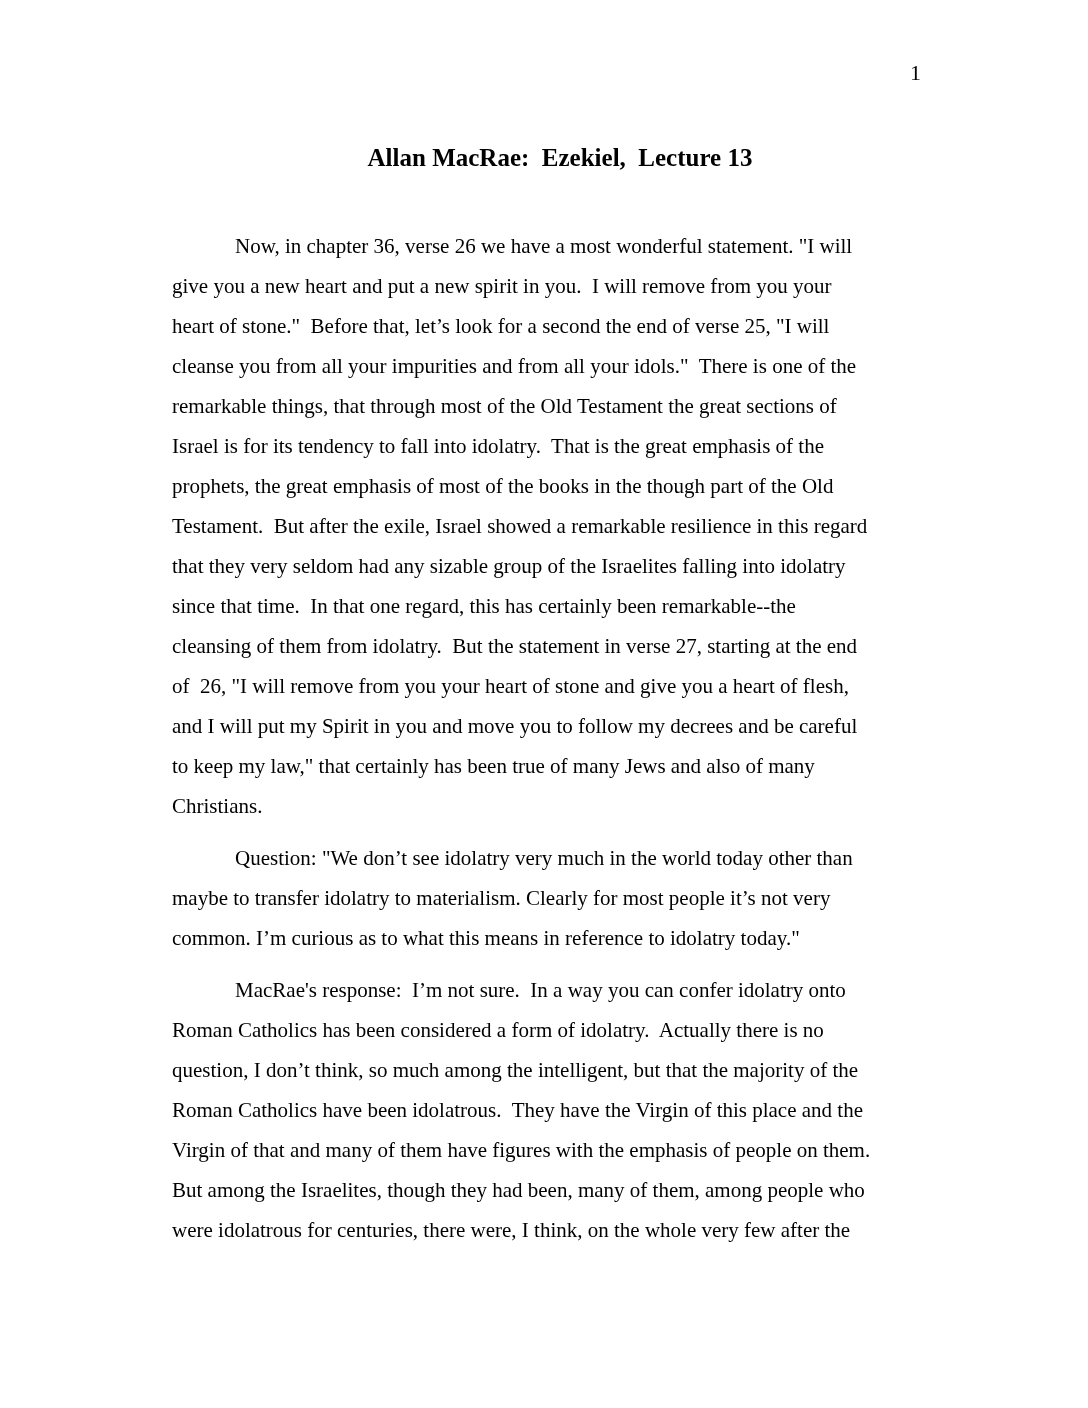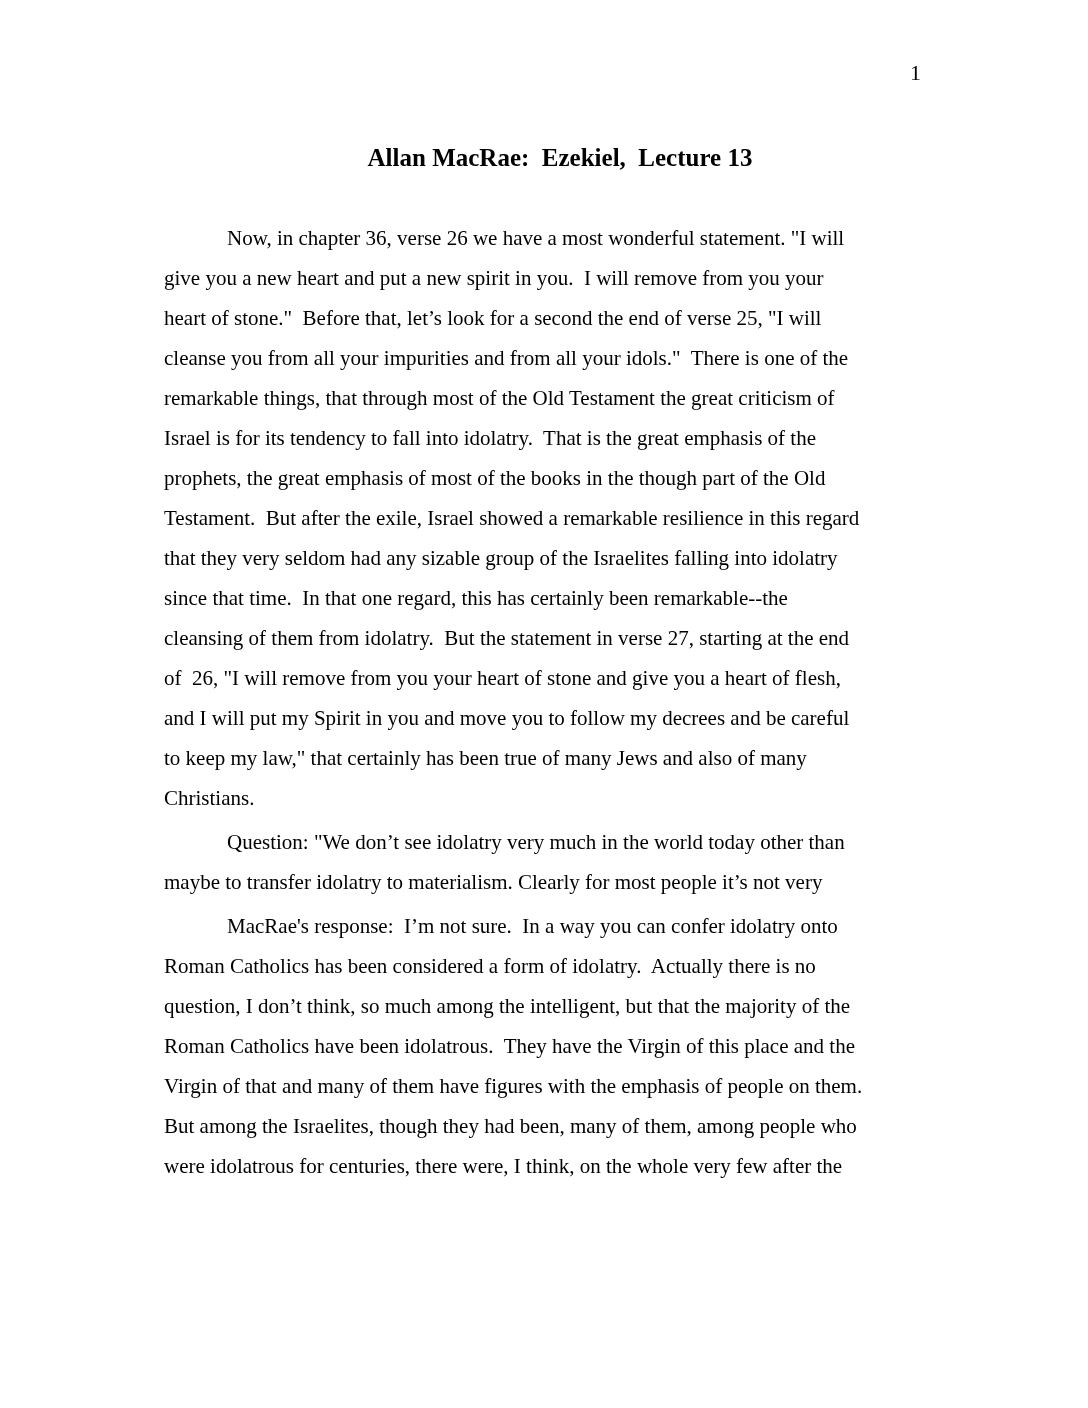--- a/index.html
+++ b/index.html
@@ -36,21 +36,21 @@
     line-height: 32px;
     white-space: pre;
   }
   .doc-body {
     position: absolute;
     top: 214px;
     left: 160px;
     width: 800px;
   }
   .paragraph {
-    margin: 4px;
+    margin: 12px;
   }
   .line {
     height: 40px;
     line-height: 40px;
     font-size: 21px;
     white-space: pre;
   }
   .line.indent {
     padding-left: 63px;
   }
@@ -60,35 +60,36 @@
 
 <div class="page">
   <div class="page-number">1</div>
   <h1 class="doc-title">Allan MacRae:  Ezekiel,  Lecture 13</h1>
   <div class="doc-body">
       <div class="paragraph">
         <div class="line indent">Now, in chapter 36, verse 26 we have a most wonderful statement. "I will</div>
         <div class="line">give you a new heart and put a new spirit in you.  I will remove from you your</div>
         <div class="line">heart of stone."  Before that, let’s look for a second the end of verse 25, "I will</div>
         <div class="line">cleanse you from all your impurities and from all your idols."  There is one of the</div>
-        <div class="line">remarkable things, that through most of the Old Testament the great criticism of</div>
+        <div class="line">remarkable things, that through most of the Old Testament the great sections of</div>
         <div class="line">Israel is for its tendency to fall into idolatry.  That is the great emphasis of the</div>
         <div class="line">prophets, the great emphasis of most of the books in the though part of the Old</div>
         <div class="line">Testament.  But after the exile, Israel showed a remarkable resilience in this regard</div>
         <div class="line">that they very seldom had any sizable group of the Israelites falling into idolatry</div>
         <div class="line">since that time.  In that one regard, this has certainly been remarkable--the</div>
         <div class="line">cleansing of them from idolatry.  But the statement in verse 27, starting at the end</div>
         <div class="line">of  26, "I will remove from you your heart of stone and give you a heart of flesh,</div>
         <div class="line">and I will put my Spirit in you and move you to follow my decrees and be careful</div>
         <div class="line">to keep my law," that certainly has been true of many Jews and also of many</div>
         <div class="line">Christians.</div>
       </div>
       <div class="paragraph">
         <div class="line indent">Question: "We don’t see idolatry very much in the world today other than</div>
         <div class="line">maybe to transfer idolatry to materialism. Clearly for most people it’s not very</div>
+        <div class="line">common. I’m curious as to what this means in reference to idolatry today."</div>
       </div>
       <div class="paragraph">
         <div class="line indent">MacRae's response:  I’m not sure.  In a way you can confer idolatry onto</div>
         <div class="line">Roman Catholics has been considered a form of idolatry.  Actually there is no</div>
         <div class="line">question, I don’t think, so much among the intelligent, but that the majority of the</div>
         <div class="line">Roman Catholics have been idolatrous.  They have the Virgin of this place and the</div>
         <div class="line">Virgin of that and many of them have figures with the emphasis of people on them.</div>
         <div class="line">But among the Israelites, though they had been, many of them, among people who</div>
         <div class="line">were idolatrous for centuries, there were, I think, on the whole very few after the</div>
       </div>

